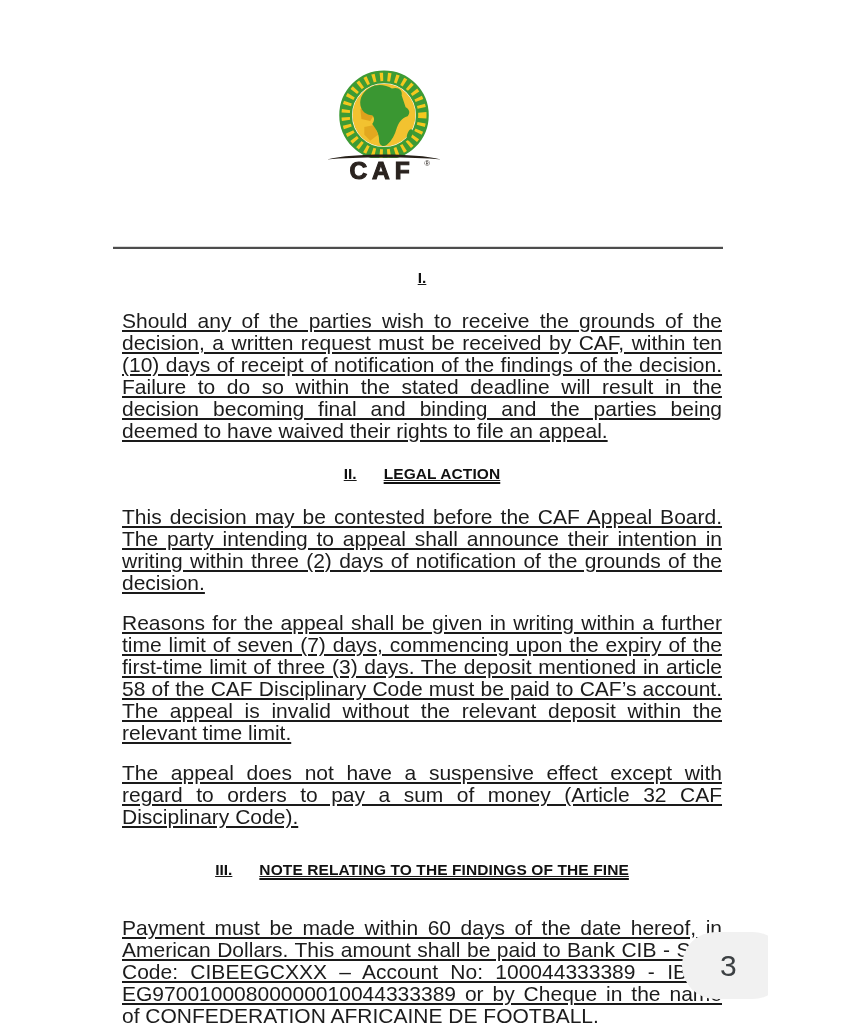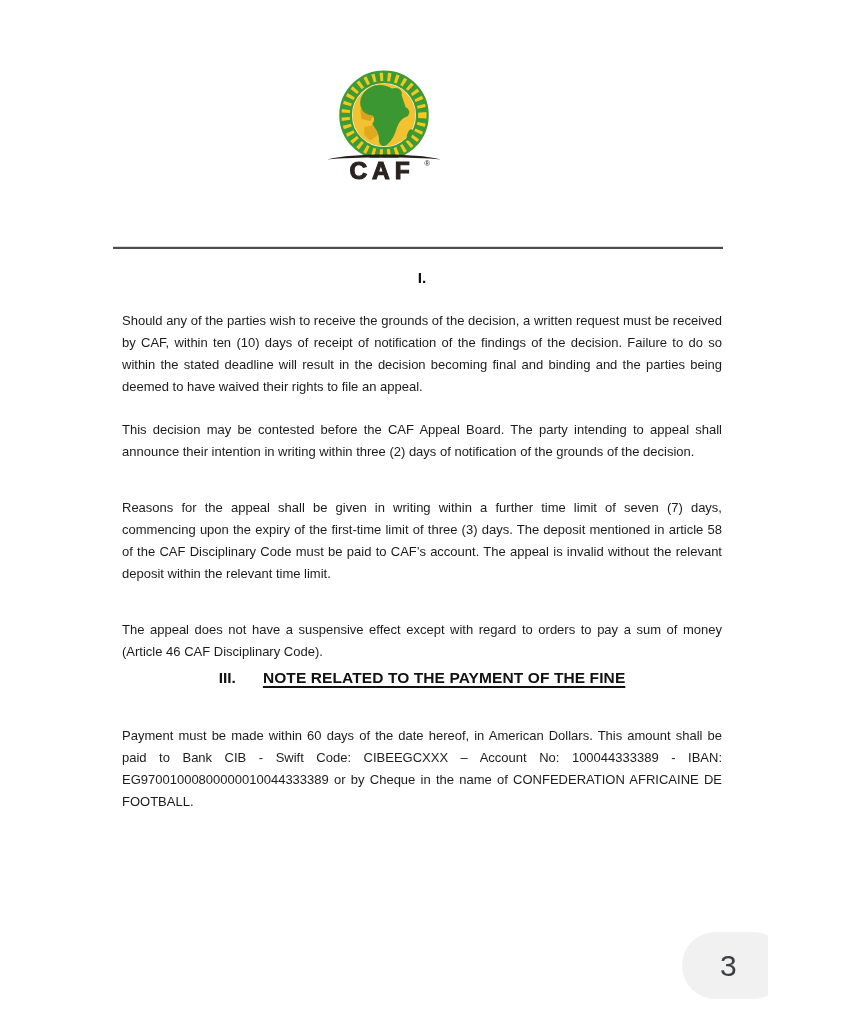--- a/index.html
+++ b/index.html
@@ -7,20 +7,21 @@
     width: 842px; height: 1024px;
     background: #ffffff;
     font-family: "Liberation Sans", sans-serif;
     color: #1a1a1a;
   }
   .page {
     position: relative;
     width: 768px; height: 1024px;
     background: #fff;
     overflow: hidden;
+    text-decoration: underline;
   }
   .logo-wrap {
     padding-top: 64px;
     display: flex;
     justify-content: center;
   }
   .rule {
     margin: 63px 0 0 113px;
     width: 610px;
     border-top: 2px solid #4d4d4d;
@@ -42,29 +43,29 @@
   }
   .heading .numeral { text-decoration: none; }
   .heading .title {
     text-decoration: underline;
     text-decoration-thickness: 1.5px;
     text-underline-offset: 3px;
     letter-spacing: 0.1px;
   }
   .para {
     margin: 0;
-    font-size: 13px;
+    font-size: 21px;
     line-height: 22px;
     text-align: justify;
     color: #1c1c1c;
   }
   .mt18 { margin-top: 18px; }
-  .mt20 { margin-top: 4px; }
+  .mt20 { margin-top: 31px; }
   .mt21 { margin-top: 21px; }
-  .mt22 { margin-top: 34px; }
+  .mt22 { margin-top: 18px; }
   .mt36 { margin-top: 36px; }
   .page-pill {
     position: absolute;
     top: 932px;
     right: -18px;
     width: 104px;
     height: 67px;
     background: #f1f1f1;
     border-radius: 34px;
     display: flex;
@@ -109,27 +110,31 @@
 
   <div class="rule"></div>
 
   <div class="content">
 
     <div class="heading mt18">
       <span class="numeral">I.</span>
     </div>
     <p class="para mt21">Should any of the parties wish to receive the grounds of the decision, a written request must be received by CAF, within ten (10) days of receipt of notification of the findings of the decision. Failure to do so within the stated deadline will result in the decision becoming final and binding and the parties being deemed to have waived their rights to file an appeal.</p>
 
+    <div class="heading mt21">
+      <span class="numeral">II.</span>
+      <span class="title">LEGAL ACTION</span>
+    </div>
     <p class="para mt21">This decision may be contested before the CAF Appeal Board. The party intending to appeal shall announce their intention in writing within three (2) days of notification of the grounds of the decision.</p>
     <p class="para mt22">Reasons for the appeal shall be given in writing within a further time limit of seven (7) days, commencing upon the expiry of the first-time limit of three (3) days. The deposit mentioned in article 58 of the CAF Disciplinary Code must be paid to CAF’s account. The appeal is invalid without the relevant deposit within the relevant time limit.</p>
-    <p class="para mt22">The appeal does not have a suspensive effect except with regard to orders to pay a sum of money (Article 46 CAF Disciplinary Code).</p>
+    <p class="para mt22">The appeal does not have a suspensive effect except with regard to orders to pay a sum of money (Article 32 CAF Disciplinary Code).</p>
 
     <div class="heading mt20">
       <span class="numeral">III.</span>
-      <span class="title">NOTE RELATED TO THE PAYMENT OF THE FINE</span>
+      <span class="title">NOTE RELATING TO THE FINDINGS OF THE FINE</span>
     </div>
     <p class="para mt36">Payment must be made within 60 days of the date hereof, in American Dollars. This amount shall be paid to Bank CIB - Swift Code: CIBEEGCXXX – Account No: 100044333389 - IBAN: EG97001000800000010044333389 or by Cheque in the name of CONFEDERATION AFRICAINE DE FOOTBALL.</p>
 
   </div>
 
   <div class="page-pill">
     <span class="num">3</span>
   </div>
 
 </div>

